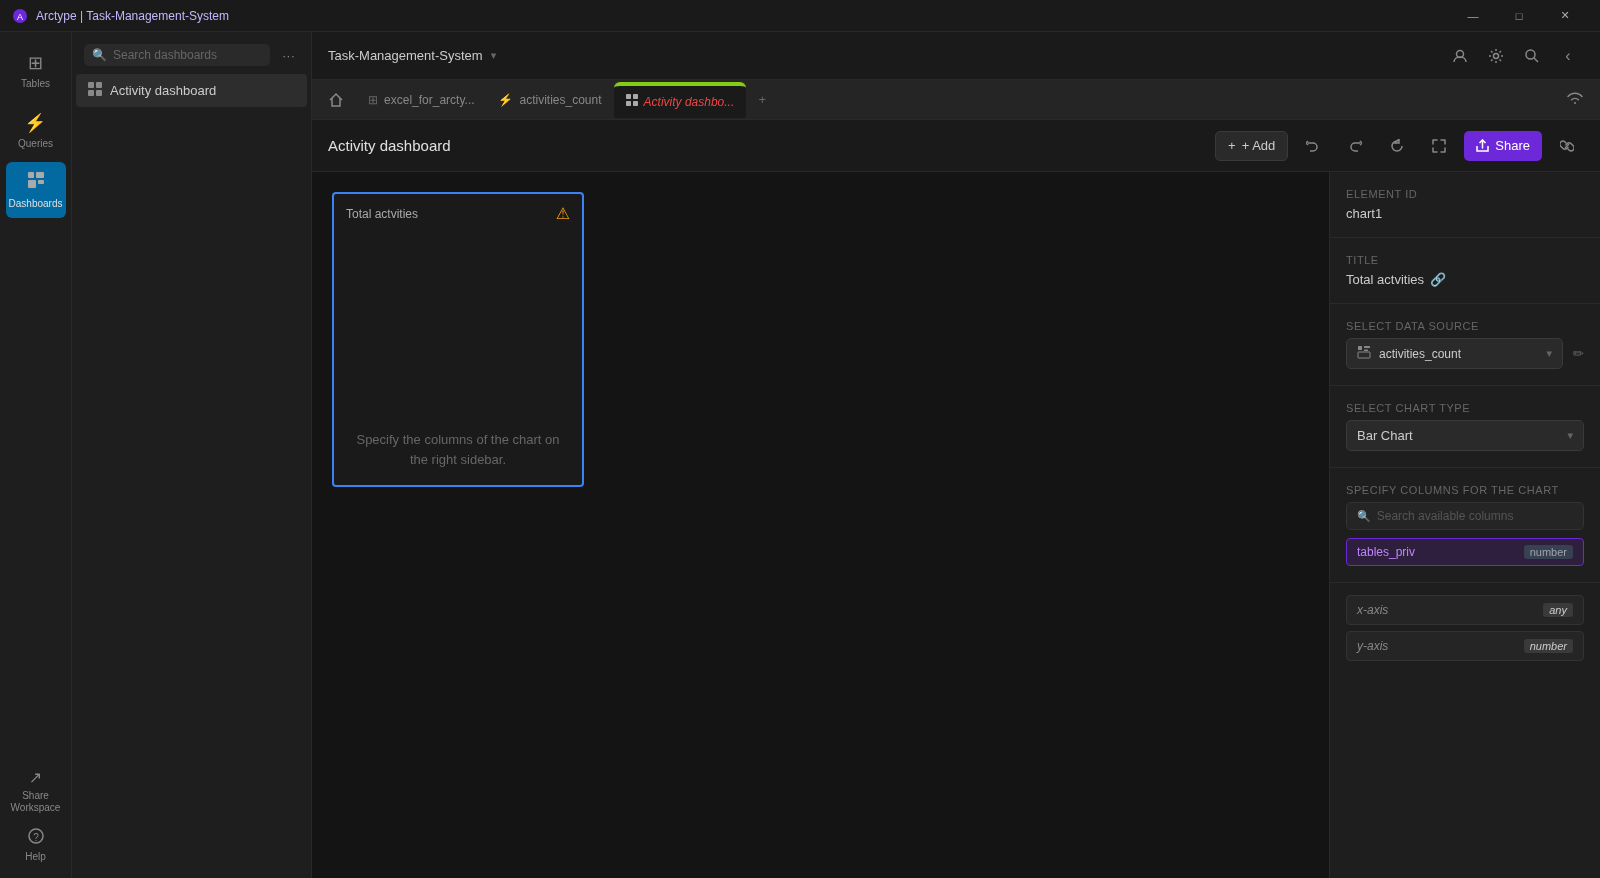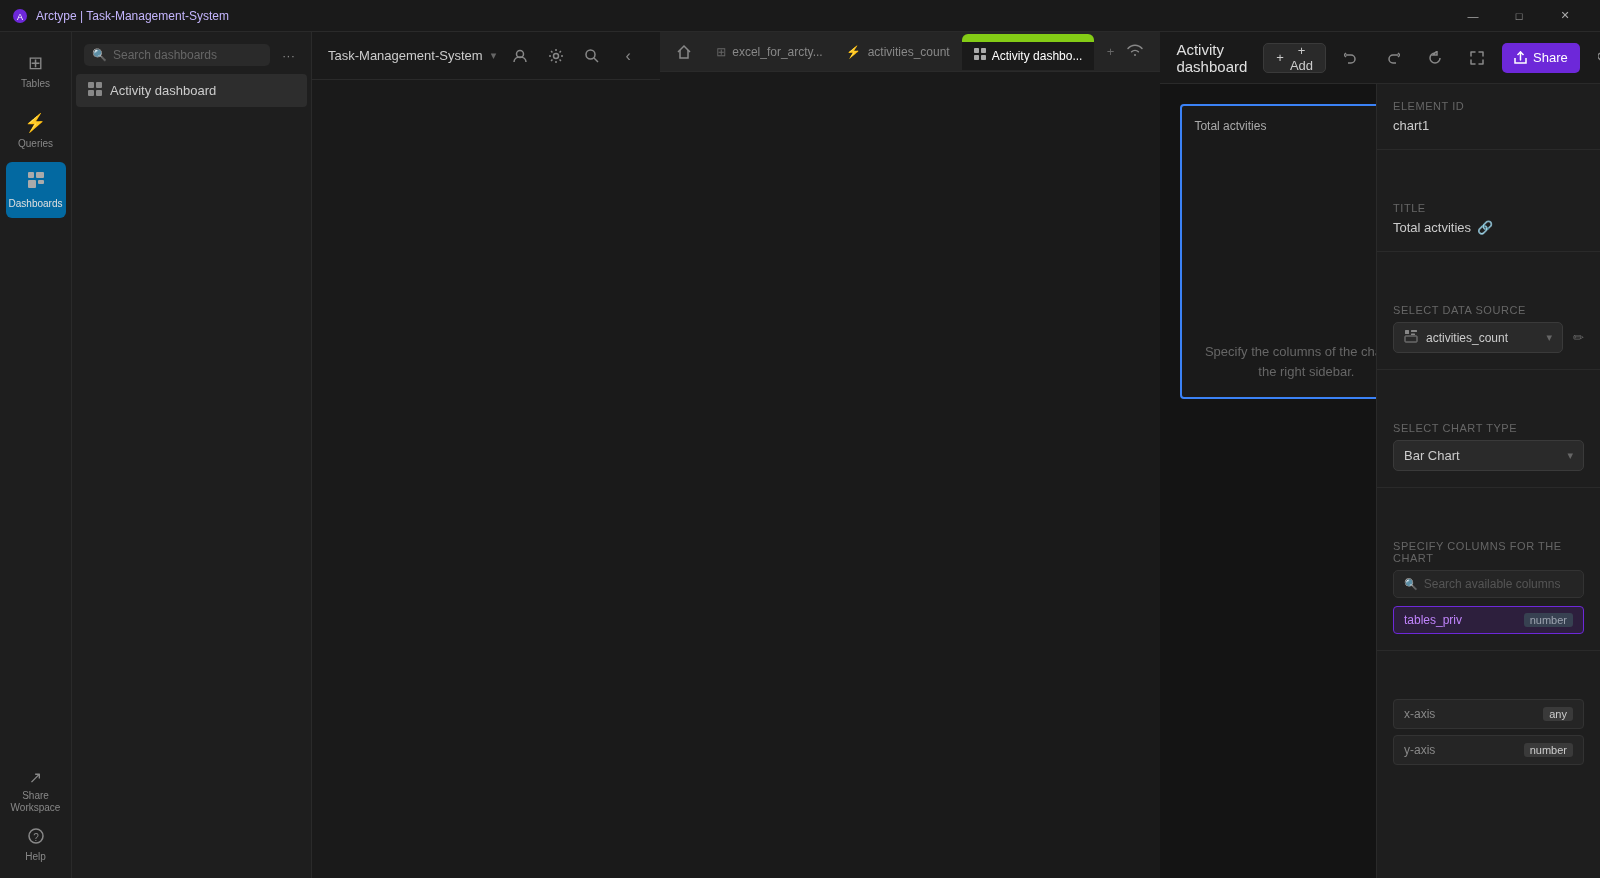--- a/index.html
+++ b/index.html
@@ -190,23 +190,24 @@
       display: flex;
       align-items: center;
       gap: 6px;
       cursor: pointer;
       color: #888;
       font-size: 12px;
       border-radius: 6px 6px 0 0;
       position: relative;
     }
     .tab.active {
-      color: #ffffff;
+      color: #ef4444;
       background: #1a1a1a;
-      border-top: 8px solid #84cc16;
+      border-top: 4px solid #84cc16;
+      font-style: italic;
     }
     .tab-icon { font-size: 12px; color: #666; }
     .tab-add {
       width: 32px;
       height: 32px;
       display: flex;
       align-items: center;
       justify-content: center;
       cursor: pointer;
       color: #666;
@@ -366,28 +367,27 @@
     }
     .chart-placeholder-text {
       text-align: center;
       color: #666;
       font-size: 13px;
       line-height: 1.5;
     }
 
     
     .right-panel {
-      width: 224px;
+      width: 271px;
       background: #1e1e1e;
       border-left: 1px solid #2a2a2a;
       display: flex;
       flex-direction: column;
       overflow-y: auto;
       flex-shrink: 0;
-      gap: 36px;
     }
     .right-panel-section {
       padding: 16px;
       border-bottom: 1px solid #2a2a2a;
     }
     .right-panel-label {
       font-size: 11px;
       color: #666;
       text-transform: uppercase;
       letter-spacing: 0.05em;
@@ -487,20 +487,21 @@
       font-size: 11px;
       color: #9ca3af;
       background: #374151;
       padding: 1px 6px;
       border-radius: 3px;
     }
 
     
     .axis-section {
       padding: 12px 16px;
+      font-style: italic;
     }
     .axis-row {
       display: flex;
       align-items: center;
       justify-content: space-between;
       background: #252525;
       border: 1px solid #333;
       border-radius: 4px;
       padding: 7px 10px;
       margin-bottom: 6px;
@@ -524,21 +525,21 @@
       background: #252525;
       border: 1px solid #333;
       border-radius: 4px;
       letter-spacing: 0.05em;
     }
 
     
     .content-area {
       flex: 1;
       display: flex;
-      flex-direction: row;
+      flex-direction: column;
       overflow: hidden;
     }
   </style>
 </head>
 <body>
 
 <div class="title-bar">
   <div class="title-bar-left">
     <div class="title-bar-icon">
       <svg width="16" height="16" viewBox="0 0 16 16">

